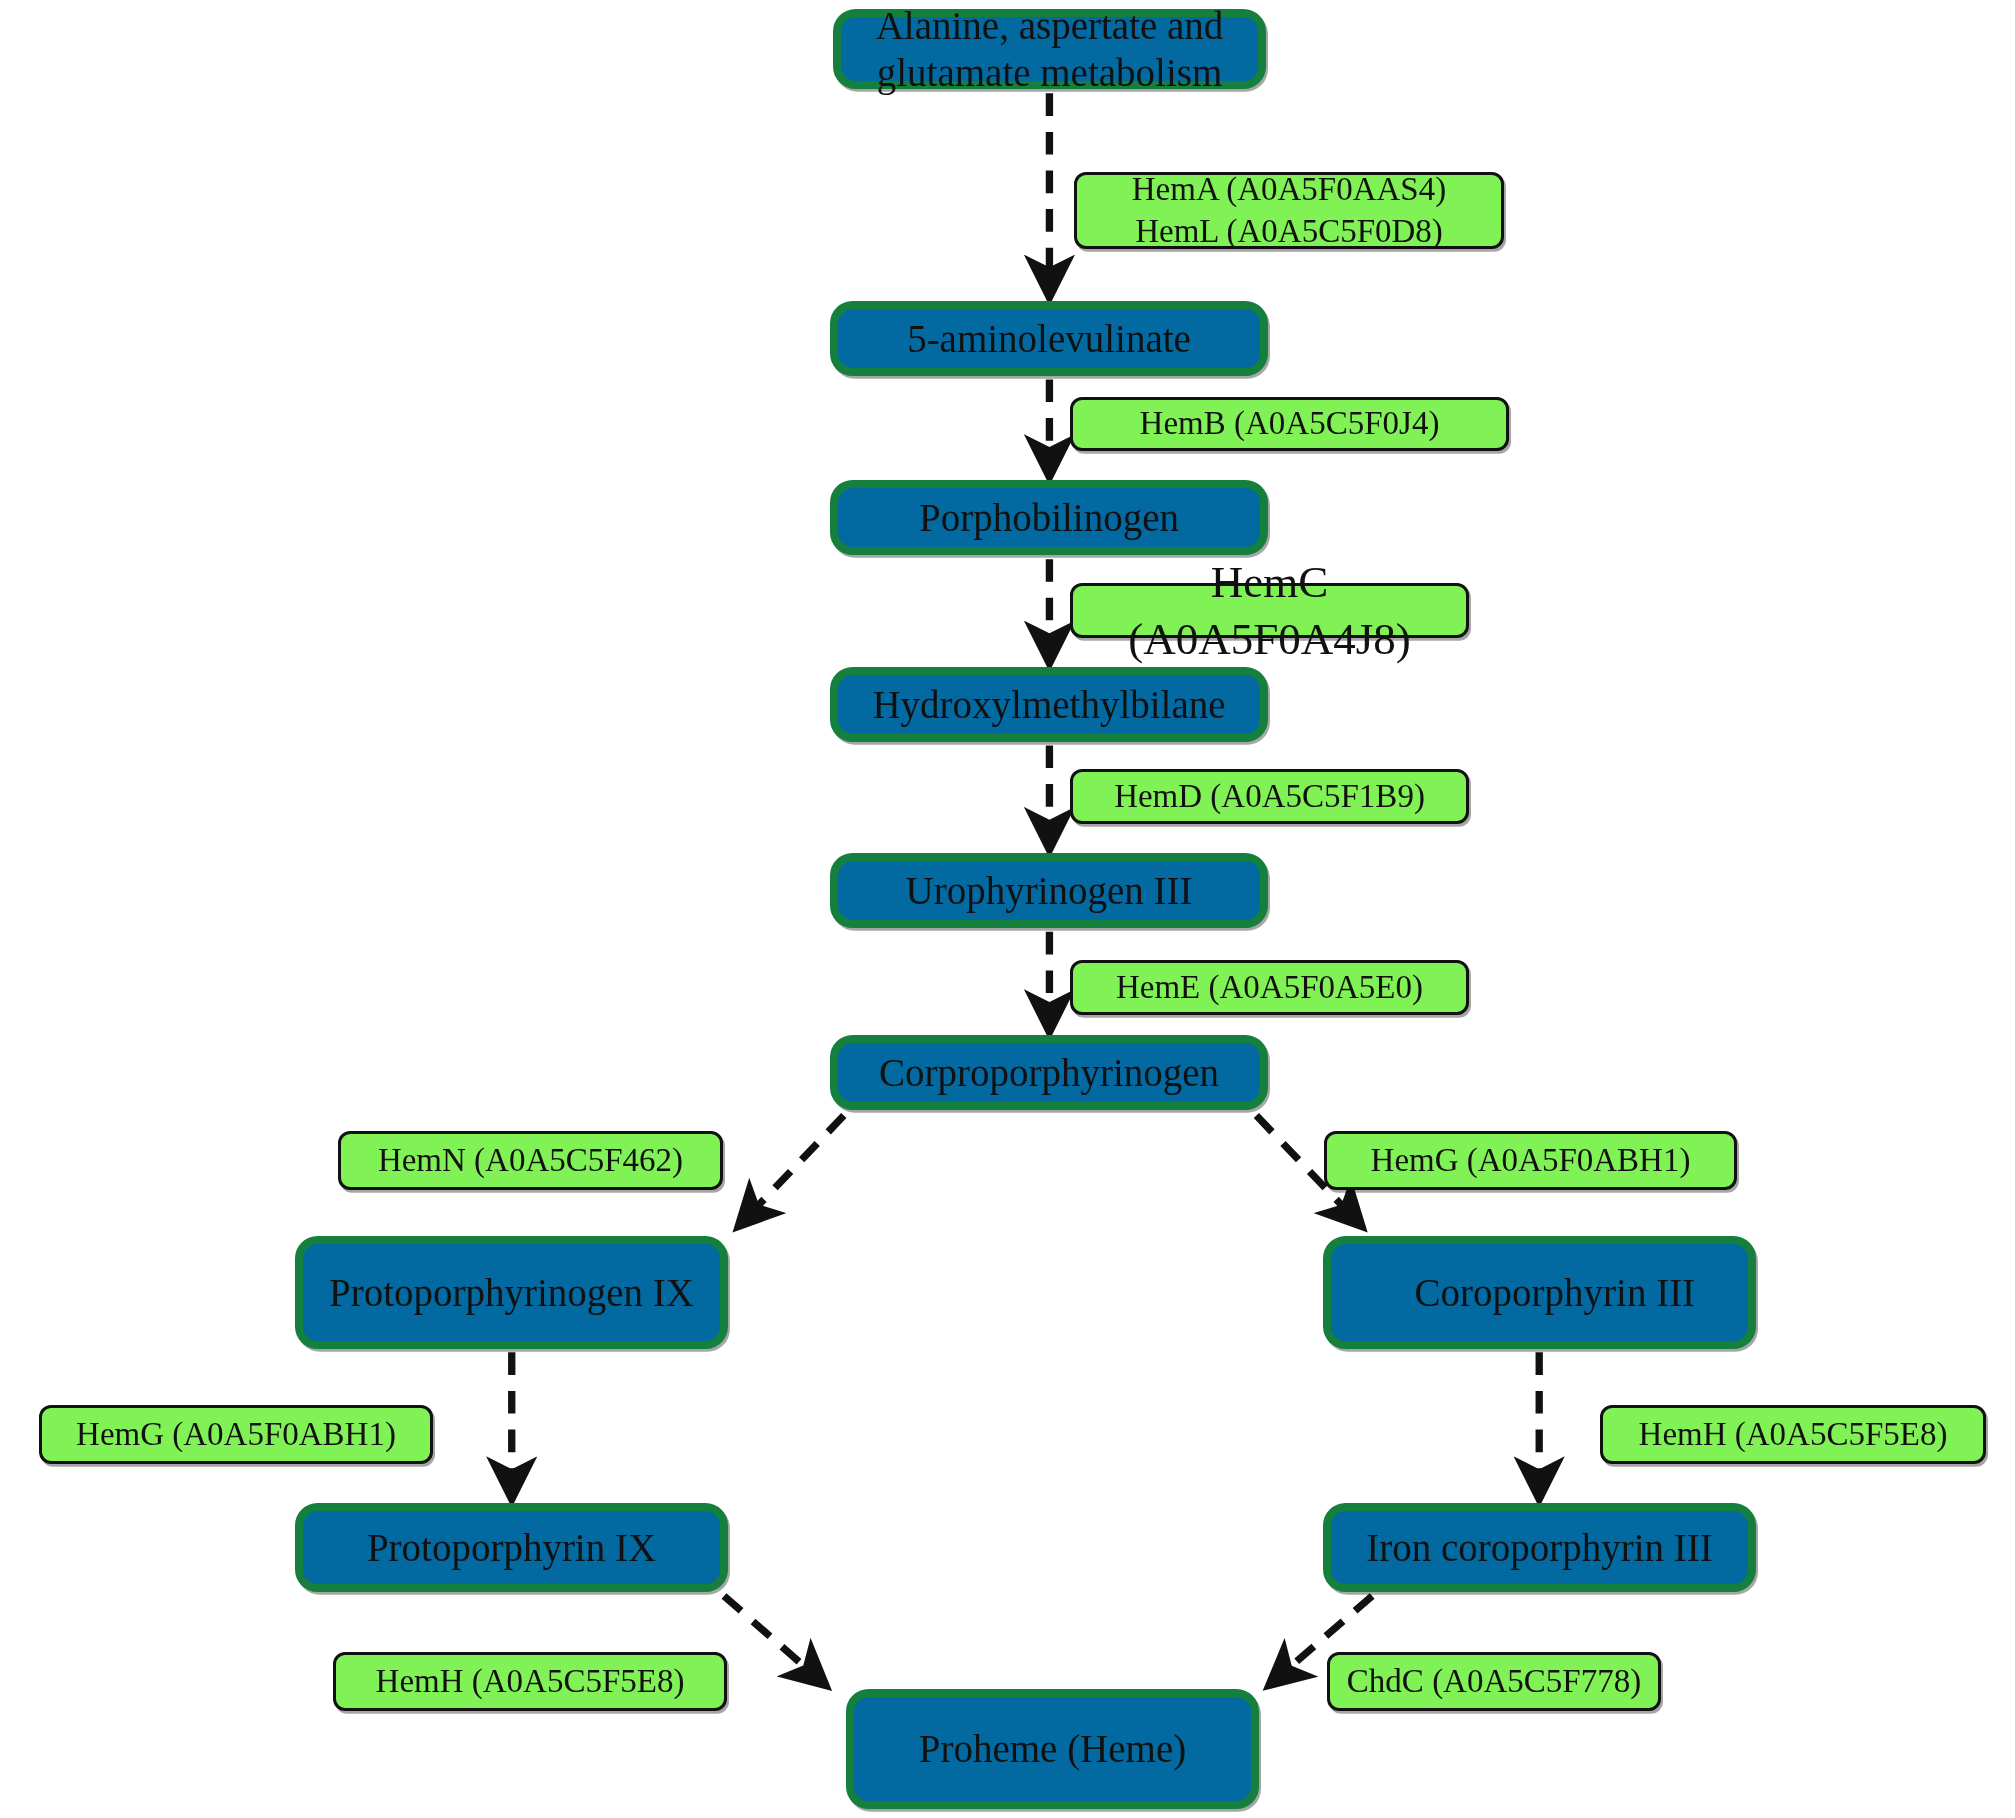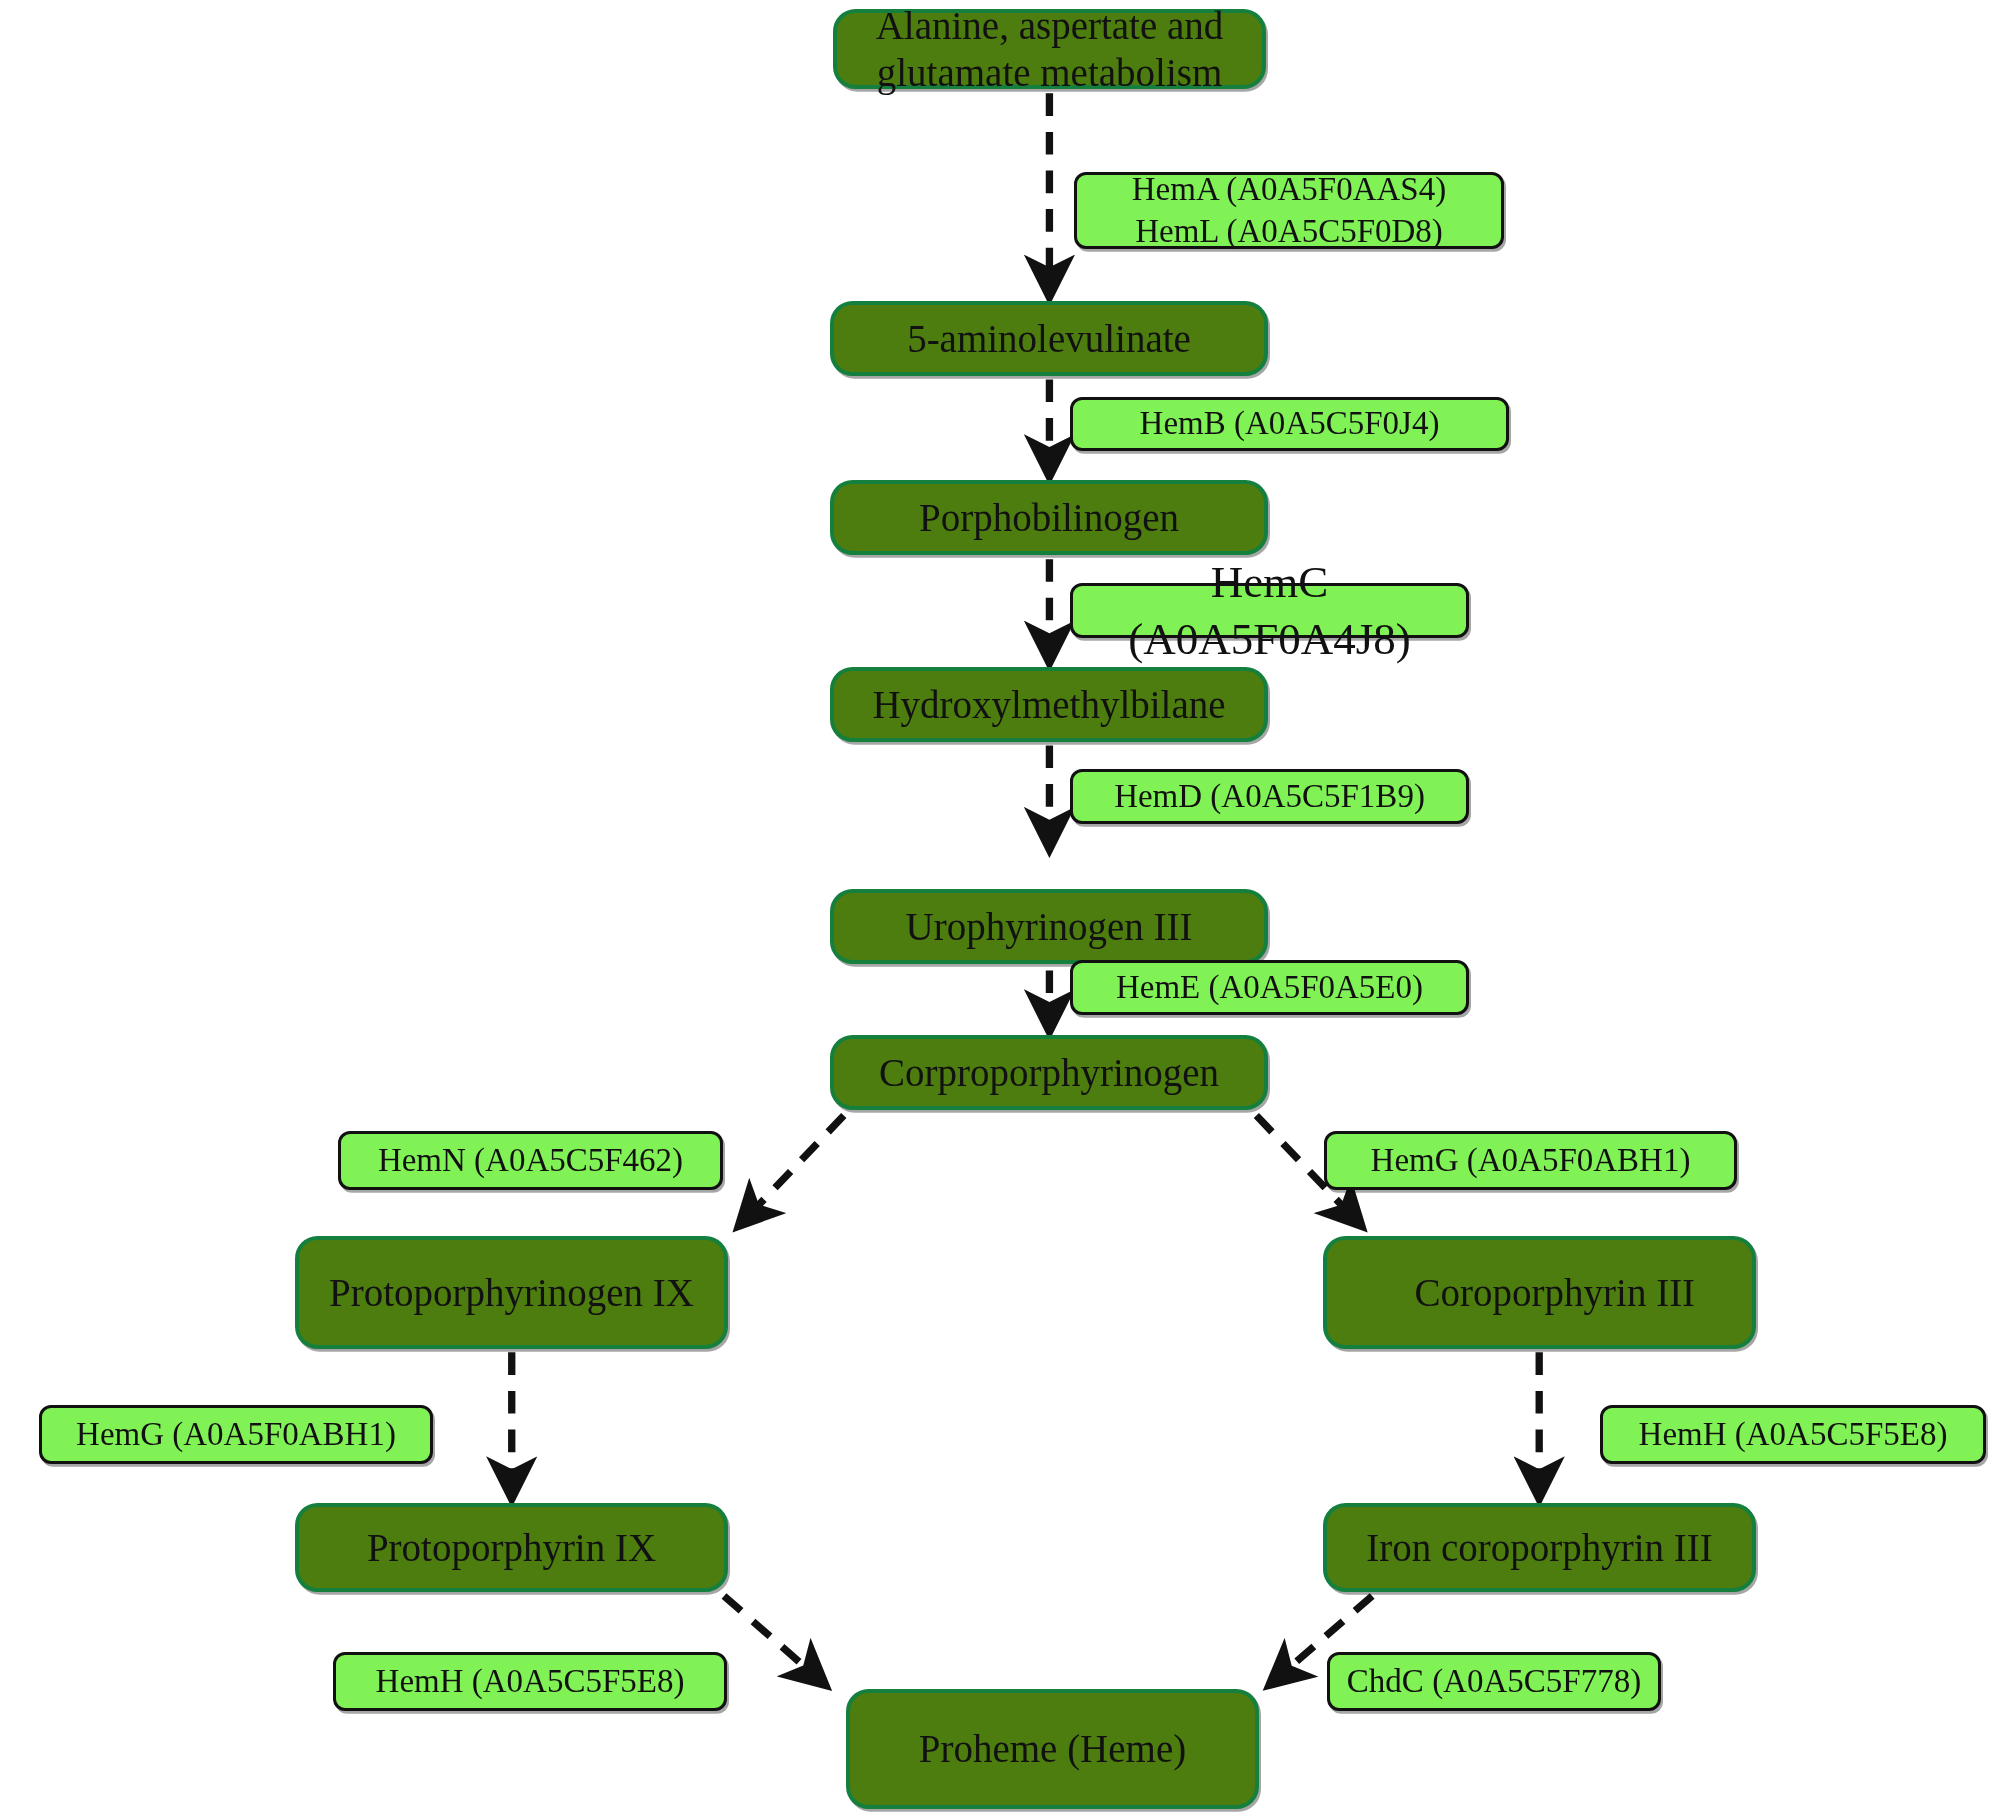--- a/index.html
+++ b/index.html
@@ -20,22 +20,22 @@
     position: absolute;
     left: 0;
     top: 0;
     width: 2015px;
     height: 1819px;
     pointer-events: none;
   }
   .node {
     position: absolute;
     box-sizing: border-box;
-    background: #4d7c0f;
-    border: 4px solid #15803d;
+    background: #0369a1;
+    border: 8px solid #15803d;
     border-radius: 22.6px;
     display: flex;
     align-items: center;
     justify-content: center;
     text-align: center;
     color: #111111;
     line-height: 1.22;
     padding: 2.7px 9.3px;
     box-shadow: 2px 2.7px 0 rgba(0,0,0,0.35);
   }
@@ -108,21 +108,21 @@
   </div>
 
   <div class="node" style="left:830px; top:480px; width:438px; height:75px; font-size:39px;">
     <span class="lbl">Porphobilinogen</span>
   </div>
 
   <div class="node" style="left:830px; top:667px; width:438px; height:75px; font-size:39px;">
     <span class="lbl">Hydroxylmethylbilane</span>
   </div>
 
-  <div class="node" style="left:830px; top:853px; width:438px; height:75px; font-size:39px;margin-top:36px;">
+  <div class="node" style="left:830px; top:853px; width:438px; height:75px; font-size:39px;">
     <span class="lbl">Urophyrinogen III</span>
   </div>
 
   <div class="node" style="left:830px; top:1035px; width:438px; height:75px; font-size:39px;font-family:Liberation Serif, serif;">
     <span class="lbl">Corproporphyrinogen</span>
   </div>
 
   <div class="node" style="left:295px; top:1236px; width:433px; height:113px; font-size:39px;">
     <span class="lbl">Protoporphyrinogen IX</span>
   </div>

